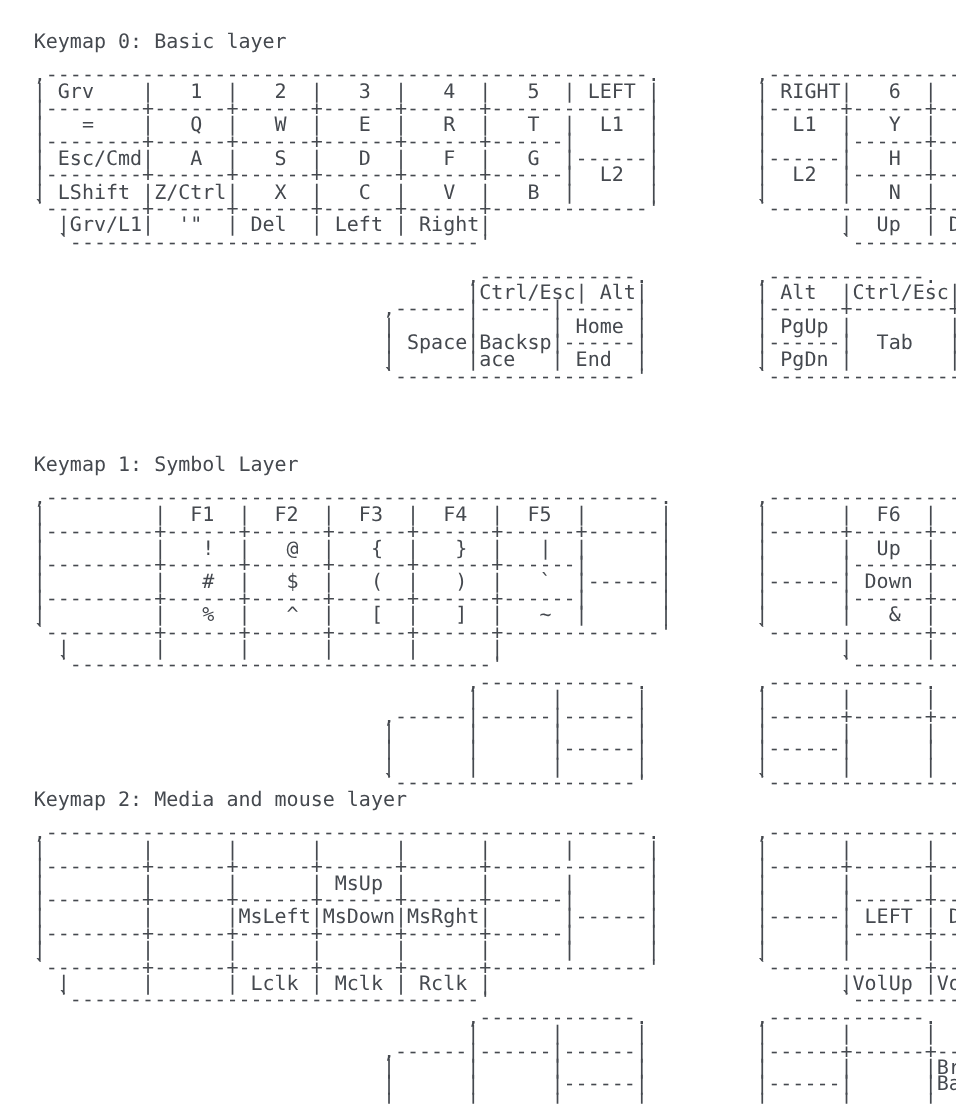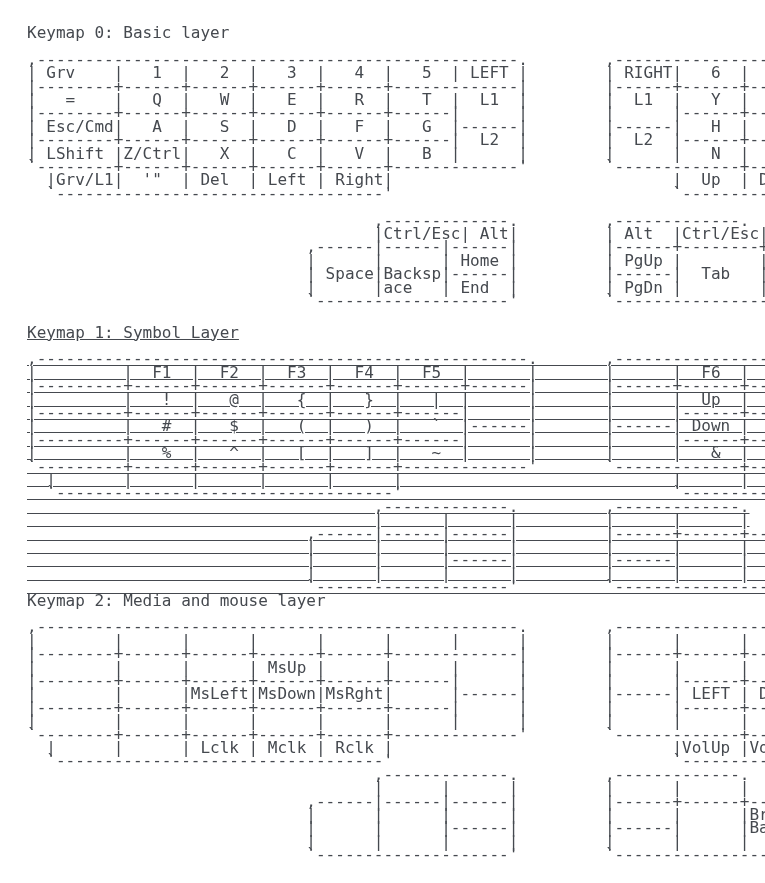--- a/index.html
+++ b/index.html
@@ -24,21 +24,21 @@
     white-space:pre;
     height:13.4px;
   }
   .art{
     margin:13.4px 0 0 0;
     padding:0;
     font:inherit;
     white-space:pre;
   }
   .section{margin:0;}
-  #section-1{margin-top:18px;text-decoration:underline;}
+  #section-1{margin-top:57px;}
   #section-2{margin-top:0;}
 </style>
 </head>
 <body>
 
 <div class="doc">
 
   <div class="section" id="section-0">
     <div class="keymap-title">Keymap 0: Basic layer</div>
     <pre class="art">,--------------------------------------------------.        ,--------------------------------------------------.

